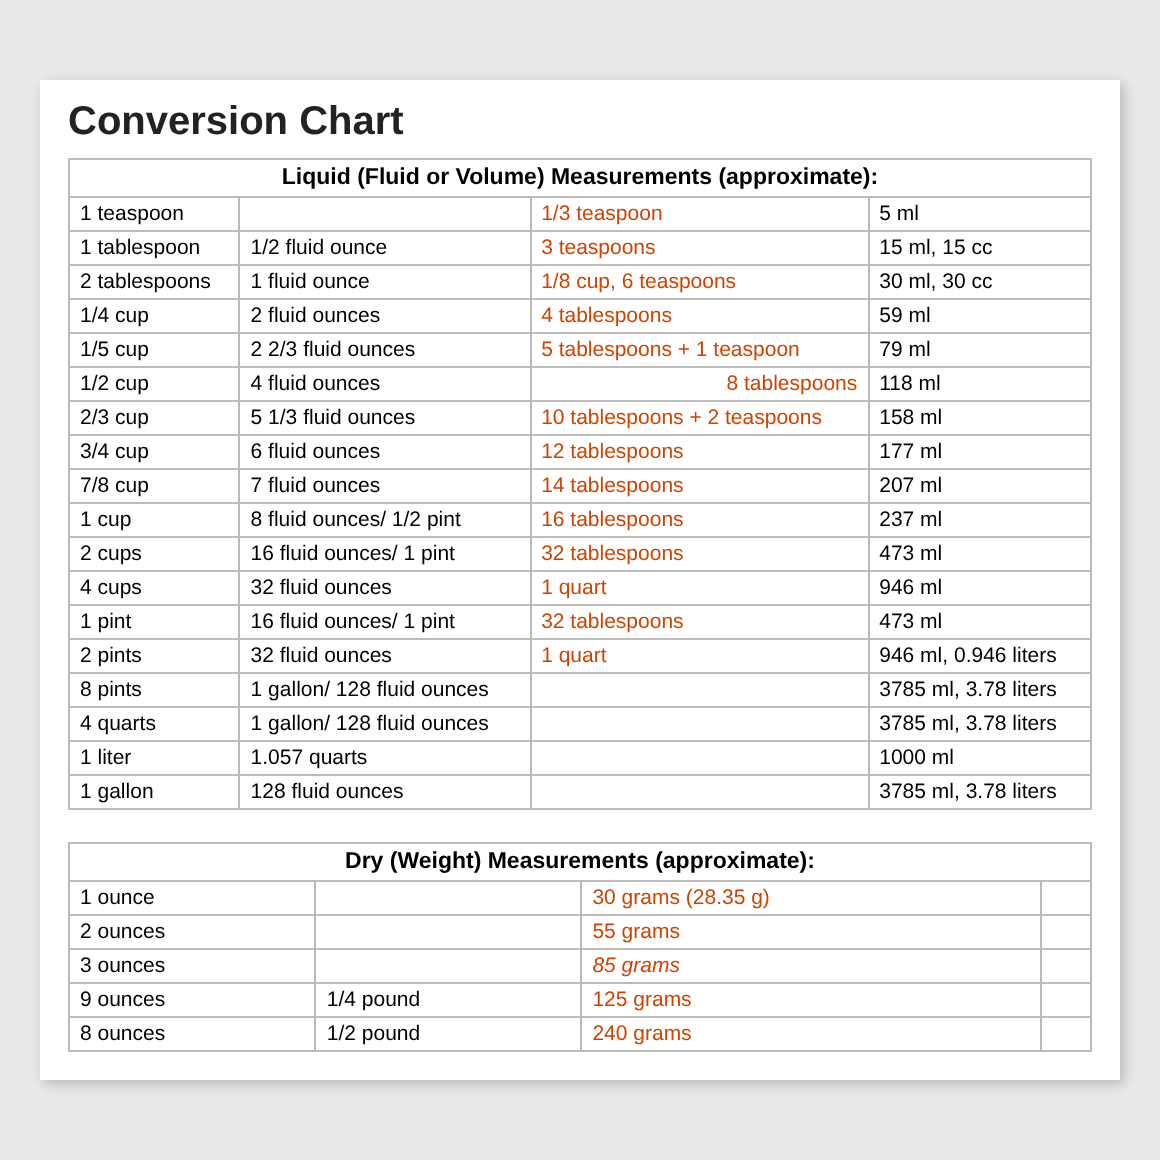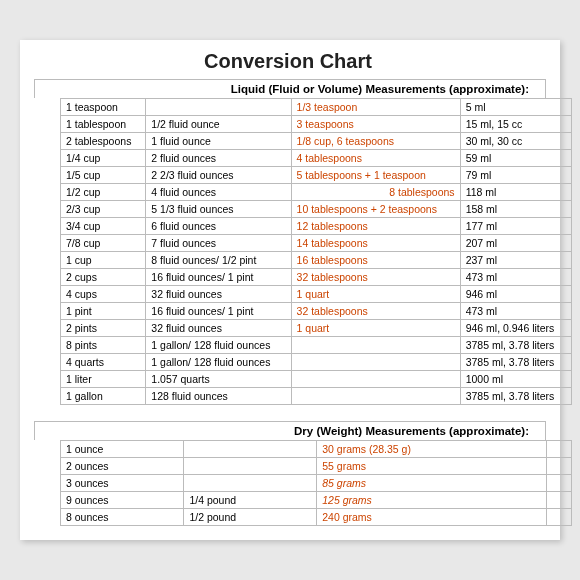--- a/index.html
+++ b/index.html
@@ -14,41 +14,40 @@
       min-height: 580px;
     }
     .page {
       background: #fff;
       width: 540px;
       margin: 10px;
       padding: 10px 14px 14px 14px;
       box-shadow: 2px 2px 6px rgba(0,0,0,0.2);
     }
     .main-title {
-      text-align: center;
+      text-align: left;
       font-size: 20px;
       font-weight: bold;
       color: #222;
       margin-bottom: 6px;
       padding-right: 4px;
     }
     .section-header {
       background: #fff;
-      text-align: right;
+      text-align: center;
       font-weight: bold;
       font-size: 11.5px;
       padding: 3px 16px;
       border: 1px solid #bbb;
       border-bottom: none;
     }
     table {
       width: 100%;
       border-collapse: collapse;
       font-size: 10.5px;
-      margin-left: 26px;
     }
     table td {
       border: 1px solid #bbb;
       padding: 2px 5px;
       white-space: nowrap;
     }
     .spacer-row td {
       border: none;
       height: 6px;
     }
@@ -198,21 +197,21 @@
         </tr>
         <tr>
           <td>3 ounces</td>
           <td></td>
           <td style="color: rgb(204, 68, 0); font-style: italic;">85 grams</td>
           <td></td>
         </tr>
         <tr>
           <td>9 ounces</td>
           <td>1/4 pound</td>
-          <td style="color: rgb(204, 68, 0); font-style: italic;">125 grams</td>
+          <td style="color: rgb(204, 68, 0);">125 grams</td>
           <td></td>
         </tr>
         <tr>
           <td>8 ounces</td>
           <td>1/2 pound</td>
           <td style="color: rgb(204, 68, 0);">240 grams</td>
           <td></td>
         </tr>
       </tbody>
   </table>

